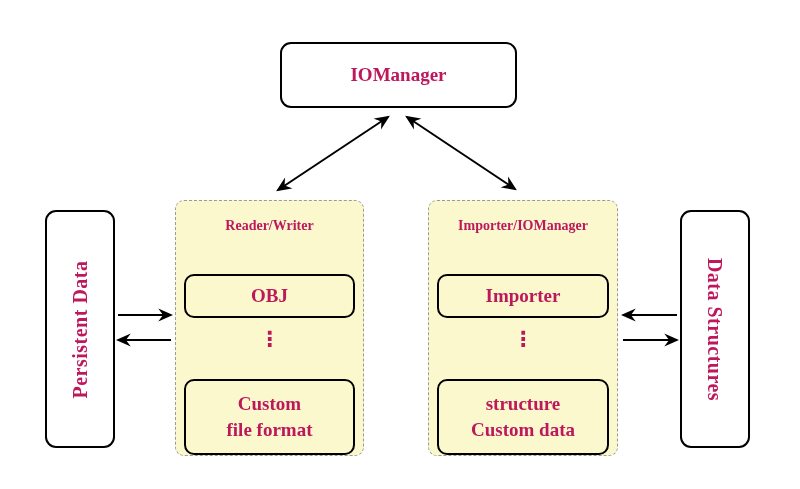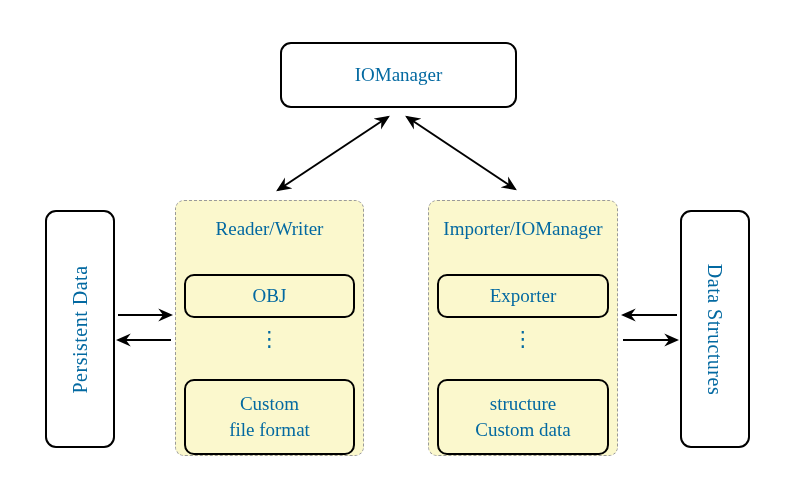--- a/index.html
+++ b/index.html
@@ -6,22 +6,23 @@
     margin: 0;
     padding: 0;
     background: #ffffff;
   }
   .canvas {
     position: relative;
     width: 800px;
     height: 489px;
     background: #ffffff;
     font-family: "Liberation Serif", "DejaVu Serif", serif;
-    color: #0369a1;
+    color: #be185d;
     overflow: hidden;
+    font-weight: bold;
   }
   .arrows-layer {
     position: absolute;
     left: 0;
     top: 0;
     width: 800px;
     height: 489px;
     pointer-events: none;
   }
   .node {
@@ -65,21 +66,21 @@
     border-radius: 9px;
   }
   .panel-left { left: 175px; width: 189px; }
   .panel-right { left: 428px; width: 190px; }
   .panel-title {
     position: absolute;
     top: 17px;
     left: 0;
     width: 100%;
     text-align: center;
-    font-size: 19px;
+    font-size: 14px;
   }
   .inner-box {
     position: absolute;
     box-sizing: border-box;
     left: 8px;
     right: 8px;
     background: #fbf8cd;
     border: 2.5px solid #000000;
     border-radius: 10px;
     display: flex;
@@ -154,21 +155,21 @@
     <div class="dots">⋮</div>
     <div class="inner-box box-bottom">
       <span>Custom</span>
       <span>file format</span>
     </div>
   </div>
 
   <div class="panel panel-right">
     <div class="panel-title">Importer/IOManager</div>
     <div class="inner-box box-top">
-      <span>Exporter</span>
+      <span>Importer</span>
     </div>
     <div class="dots">⋮</div>
     <div class="inner-box box-bottom">
       <span>structure</span>
       <span>Custom data</span>
     </div>
   </div>
 
 </div>
 

